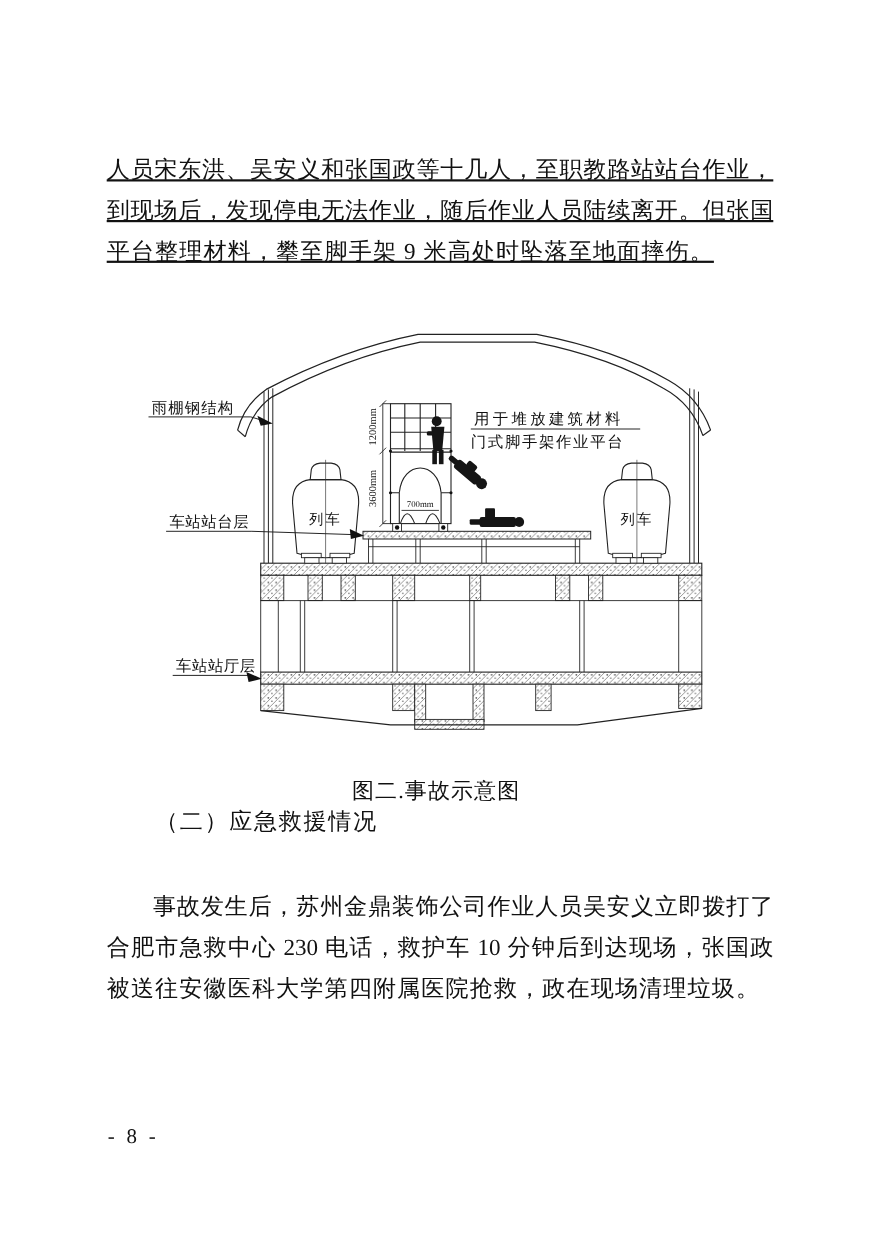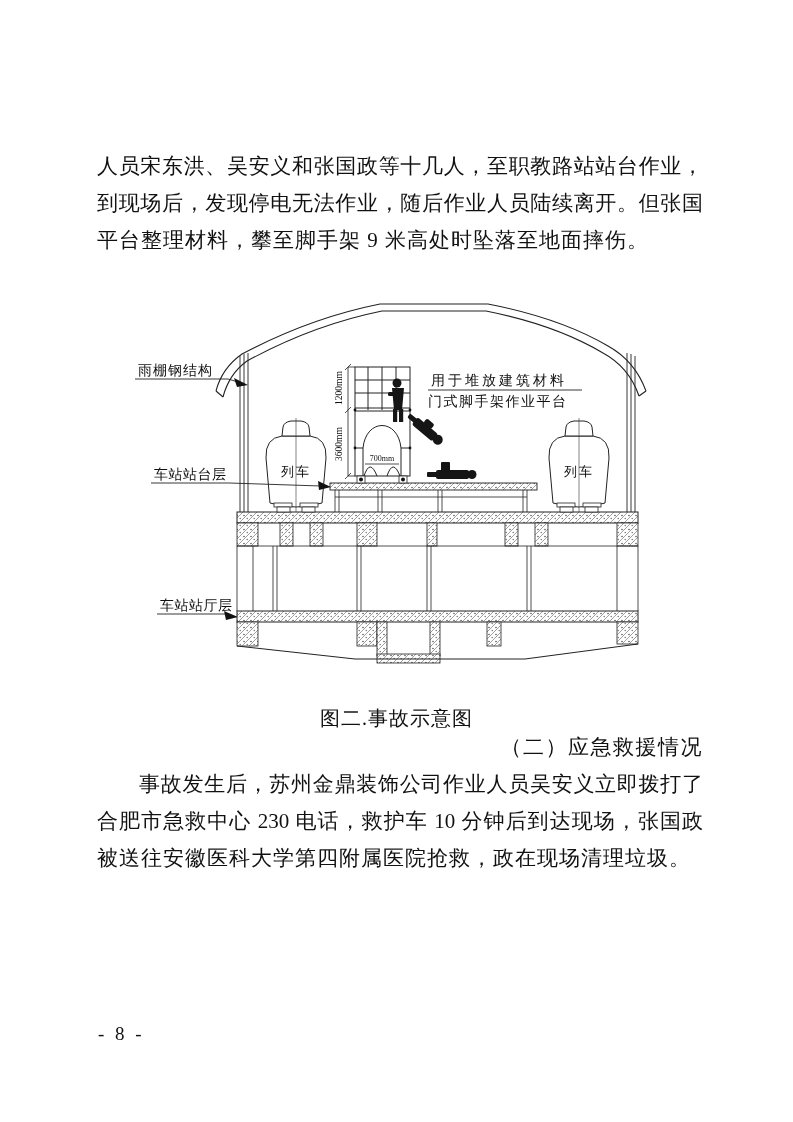--- a/index.html
+++ b/index.html
@@ -9,31 +9,31 @@
     font-family:"Liberation Serif","DejaVu Serif",serif;
     overflow:hidden;
   }
   .bodytext { position:absolute; left:97px; width:606px; font-size:21px; }
   .line { height:37px; line-height:37px; white-space:nowrap; letter-spacing:1px; }
   .line.fill { text-align:justify; text-align-last:justify; letter-spacing:0; white-space:normal; }
   .line.indent { text-indent:42px; }
   .caption { position:absolute; left:0; top:679px; width:100%; text-align:center;
              font-size:20px; letter-spacing:1px;margin-top:26px; }
   .heading { position:absolute; left:97px; top:729px; width:606px; font-size:21px;
-             line-height:37px; letter-spacing:1.5px; text-indent:44px; white-space:nowrap;text-align:right; }
+             line-height:37px; letter-spacing:1.5px; text-indent:44px; white-space:nowrap; }
   .pagenum { position:absolute; left:98px; top:1023px; font-size:19px; letter-spacing:3px; }
   .figwrap { position:absolute; left:130px; top:296px; width:545px; height:384px; }
   svg text { font-family:"Liberation Serif","DejaVu Serif",serif; fill:#111; }
 </style>
 </head>
 <body>
 
 <div class="page">
 
-  <div class="bodytext" style="top:148px;">
+  <div class="bodytext" style="top:136px;text-decoration:underline;">
     <div class="line fill">人员宋东洪、吴安义和张国政等十几人，至职教路站站台作业，</div>
     <div class="line fill">到现场后，发现停电无法作业，随后作业人员陆续离开。但张国</div>
     <div class="line">平台整理材料，攀至脚手架 9 米高处时坠落至地面摔伤。</div>
   </div>
 
   <div class="figwrap">
     <svg width="545" height="384" viewBox="0 0 545 384">
       <defs>
         <pattern id="hatch" width="7" height="7" patternUnits="userSpaceOnUse">
           <rect width="7" height="7" fill="#fff"></rect>
@@ -224,21 +224,21 @@
         <line x1="298" y1="94" x2="452" y2="94" stroke="#222" stroke-width="0.9"></line>
         <text x="298" y="110" font-size="14" letter-spacing="1.5">门式脚手架作业平台</text>
       </g>
     </svg>
   </div>
 
   <div class="caption">图二.事故示意图</div>
 
   <div class="heading">（二）应急救援情况</div>
 
-  <div class="bodytext" style="top:766px;">
+  <div class="bodytext" style="top:806px;">
     <div class="line fill indent">事故发生后，苏州金鼎装饰公司作业人员吴安义立即拨打了</div>
     <div class="line fill">合肥市急救中心 230 电话，救护车 10 分钟后到达现场，张国政</div>
     <div class="line">被送往安徽医科大学第四附属医院抢救，政在现场清理垃圾。</div>
   </div>
 
   <div class="pagenum">- 8 -</div>
 
 </div>
 
 </body></html>

